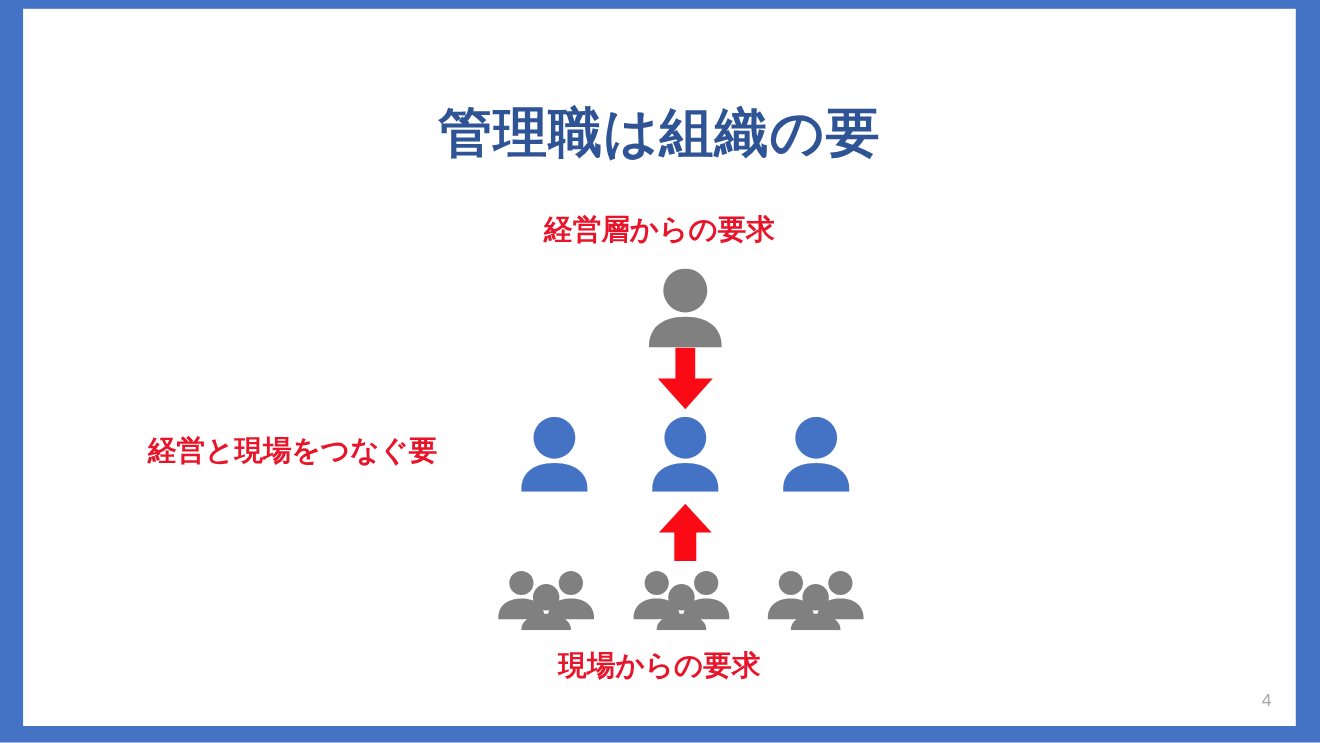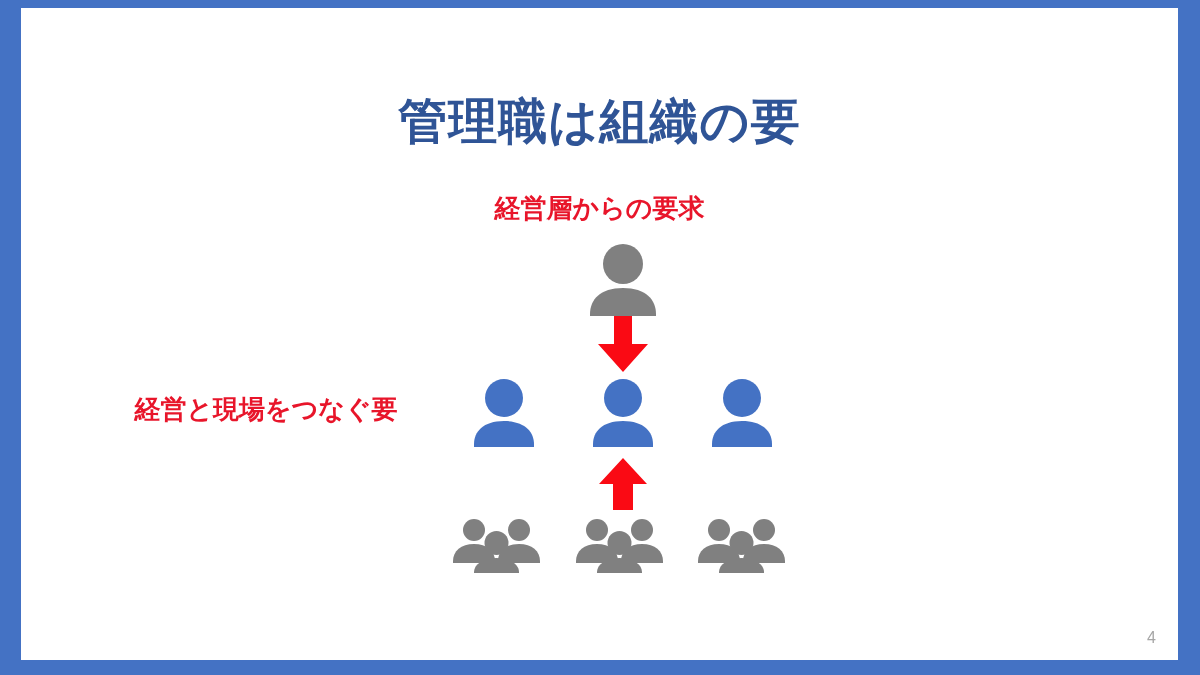--- a/index.html
+++ b/index.html
@@ -110,20 +110,21 @@
 
 <div id="slide">
   <div id="slide-canvas">
 
     <div id="slide-title">管理職は組織の要</div>
 
     <div class="red-label" id="label-left">経営と現場をつなぐ要</div>
 
     <div class="red-label" id="label-top">経営層からの要求</div>
 
+    <div class="red-label" id="label-bottom">現場からの要求</div>
 
     <div class="figure" id="person-top">
       <svg width="90" height="72" viewBox="0 0 90 72" aria-hidden="true">
         <circle cx="45" cy="20" r="20" fill="#808080"></circle>
         <path d="M45 44 C22 44 12 56 12 70 L12 72 L78 72 L78 70 C78 56 68 44 45 44 Z" fill="#808080"></path>
       </svg>
     </div>
 
     <div class="figure" id="arrow-down">
       <svg width="58" height="58" viewBox="0 0 58 58" aria-hidden="true">

